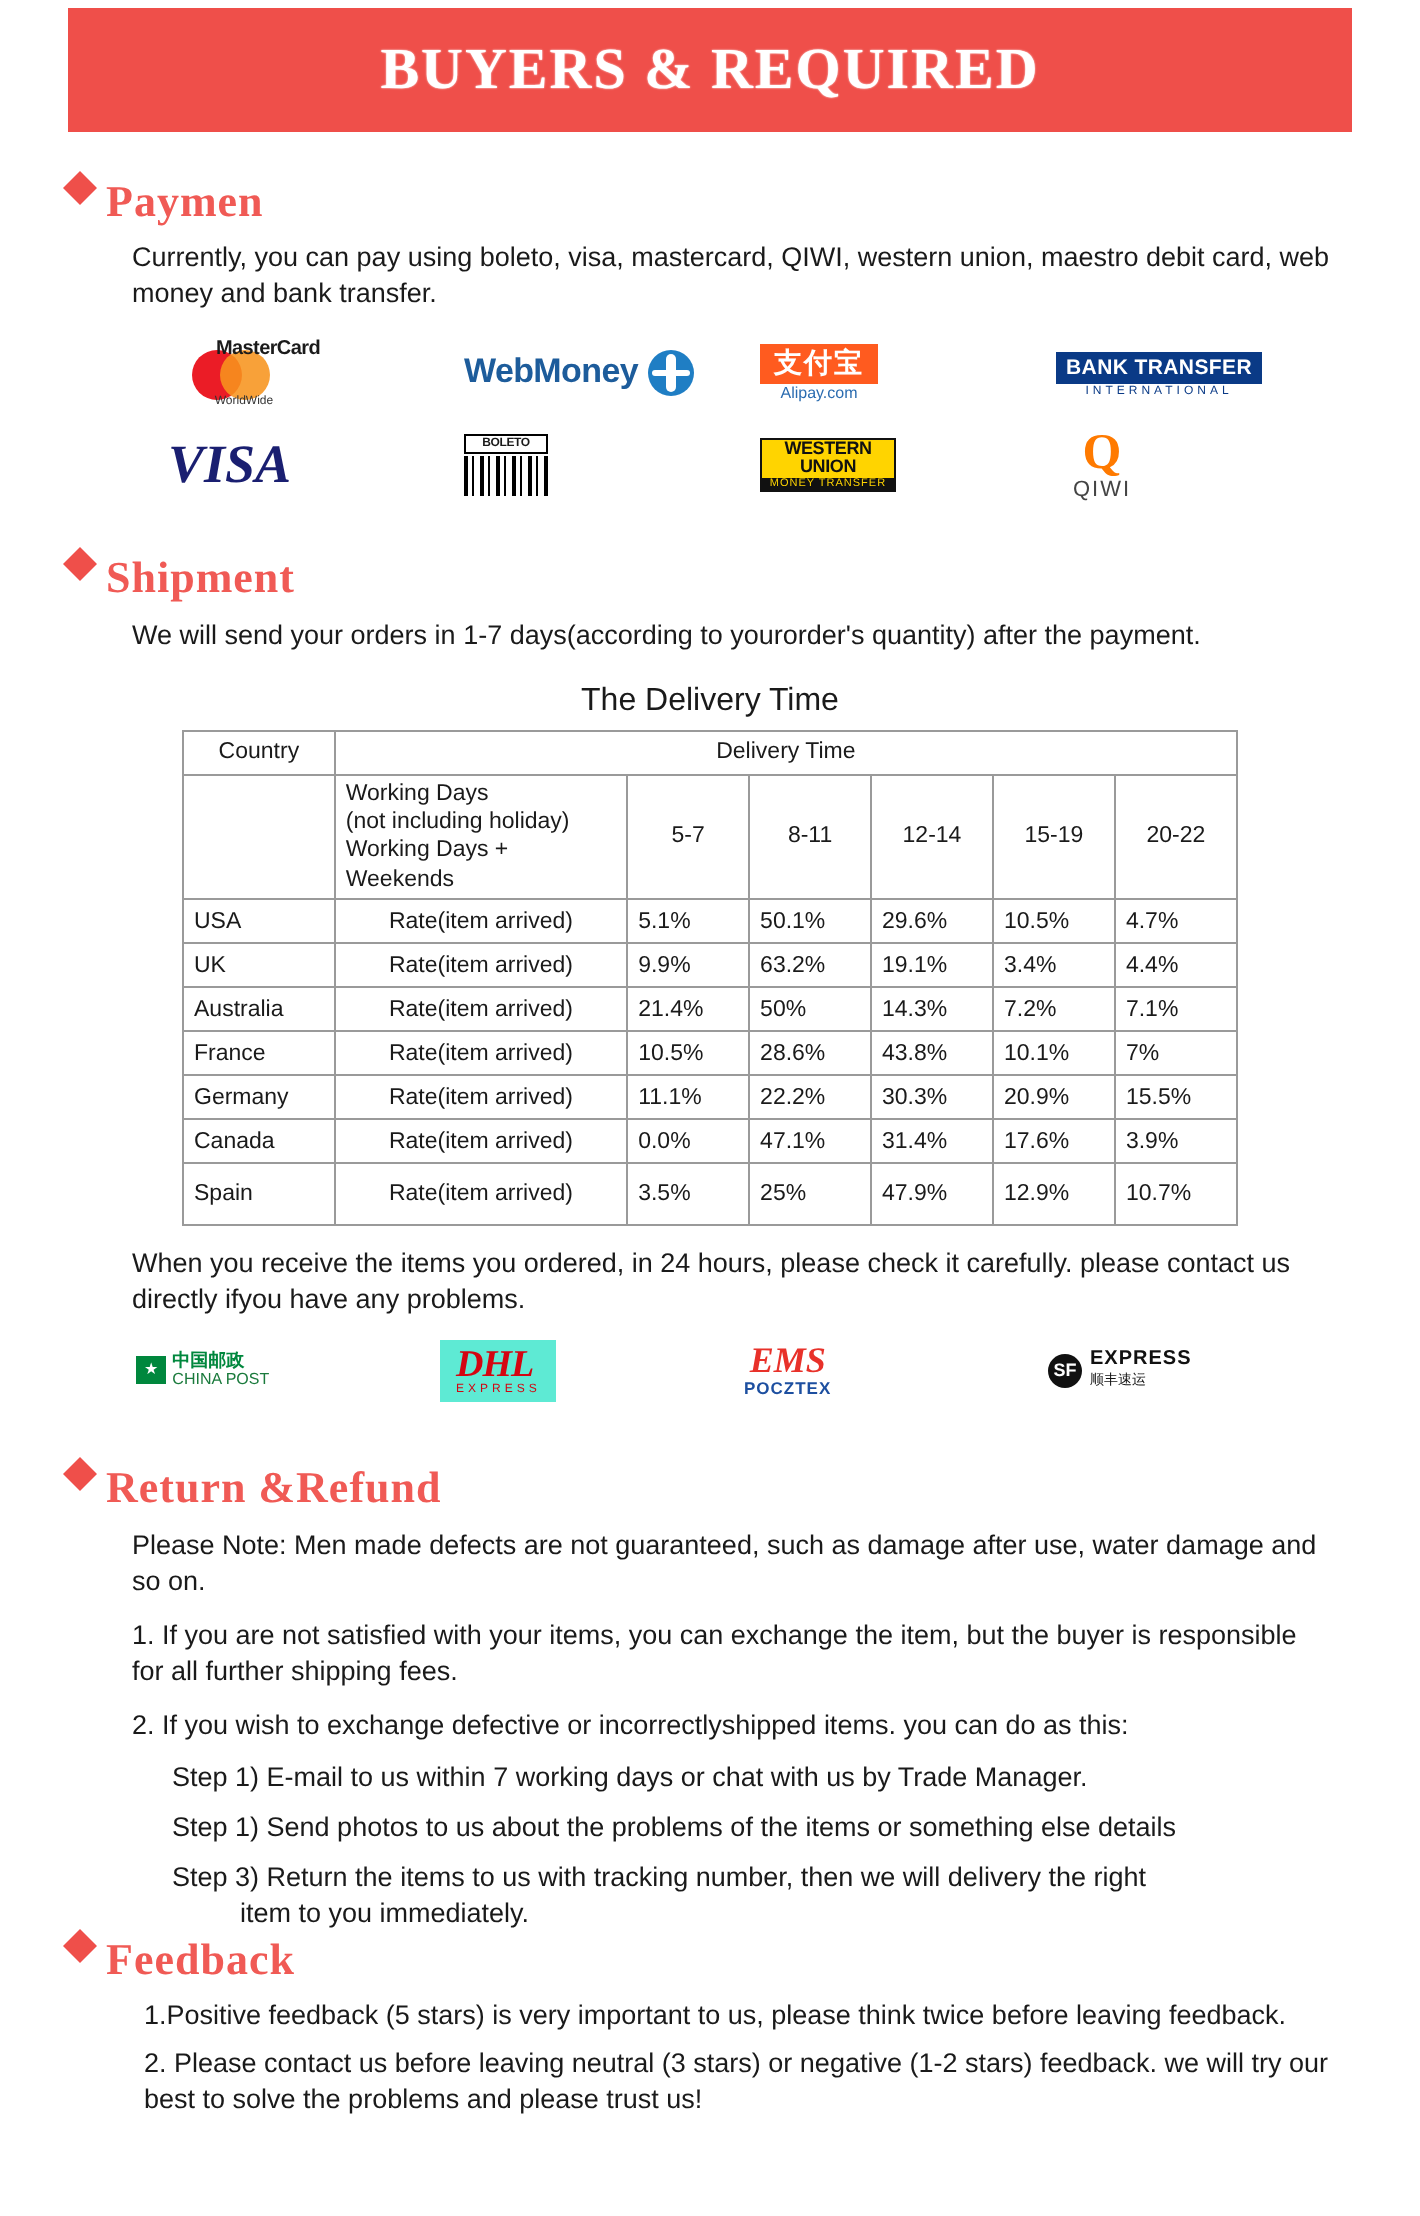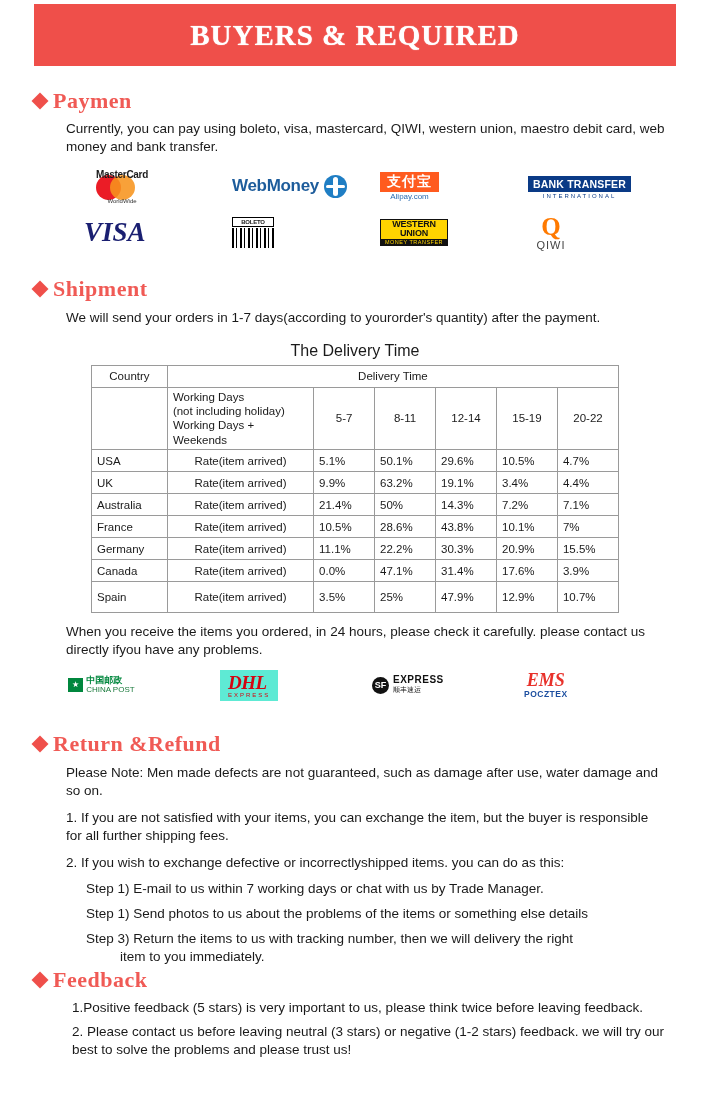--- a/index.html
+++ b/index.html
@@ -33,21 +33,20 @@
     letter-spacing: 1px;
     text-shadow: 0 0 1px #ffffff;
   }
 
   
   .section {
     margin: 0 34px;
   }
   .sec-head {
     display: flex;
-    align-items: center;
     gap: 7px;
   }
   .diamond {
     width: 12px;
     height: 12px;
     background: #ef4f4a;
     transform: rotate(45deg);
     flex: 0 0 auto;
   }
   .sec-title {
@@ -84,21 +83,21 @@
   }
 
   
   .mc { position: relative; width: 76px; height: 30px; }
   .mc .c1, .mc .c2 {
     position: absolute; top: 4px; width: 25px; height: 25px; border-radius: 50%;
   }
   .mc .c1 { left: 12px; background: #eb1c26; }
   .mc .c2 { left: 26px; background: #f7941e; opacity: .88; }
   .mc .txt {
-    position: absolute; left: 0; top: -2px; width: 76px; text-align: center;
+    position: absolute; left: 12px; top: -2px; width: 76px; text-align: center;
     font-size: 10px; font-weight: bold; color: #1b1b1b; letter-spacing: -0.3px;
   }
   .mc .sub {
     position: absolute; left: 0; bottom: -3px; width: 76px; text-align: center;
     font-size: 6px; color: #333;
   }
 
   
   .wm { display: flex; align-items: center; gap: 5px; }
   .wm .wmtxt { font-size: 17px; color: #1d5c9b; font-weight: 600; letter-spacing: -0.3px; }
@@ -434,32 +433,32 @@
         </div>
       </div>
     </div>
     <div class="ship-cell">
       <div class="dhl">
         <div class="d">DHL</div>
         <div class="e">EXPRESS</div>
       </div>
     </div>
     <div class="ship-cell">
+      <div class="ems">
+        <div class="m">EMS</div>
+        <div class="p">POCZTEX</div>
+      </div>
+    </div>
+    <div class="ship-cell">
       <div class="sf">
         <div class="circ">SF</div>
         <div>
           <div class="t1">EXPRESS</div>
           <div class="t2">顺丰速运</div>
         </div>
-      </div>
-    </div>
-    <div class="ship-cell">
-      <div class="ems">
-        <div class="m">EMS</div>
-        <div class="p">POCZTEX</div>
       </div>
     </div>
   </div>
 </div>
 
 <div class="section" style="margin-top:30px;">
   <div class="sec-head">
     <div class="diamond"></div>
     <div class="sec-title">Return &amp;Refund</div>
   </div>

